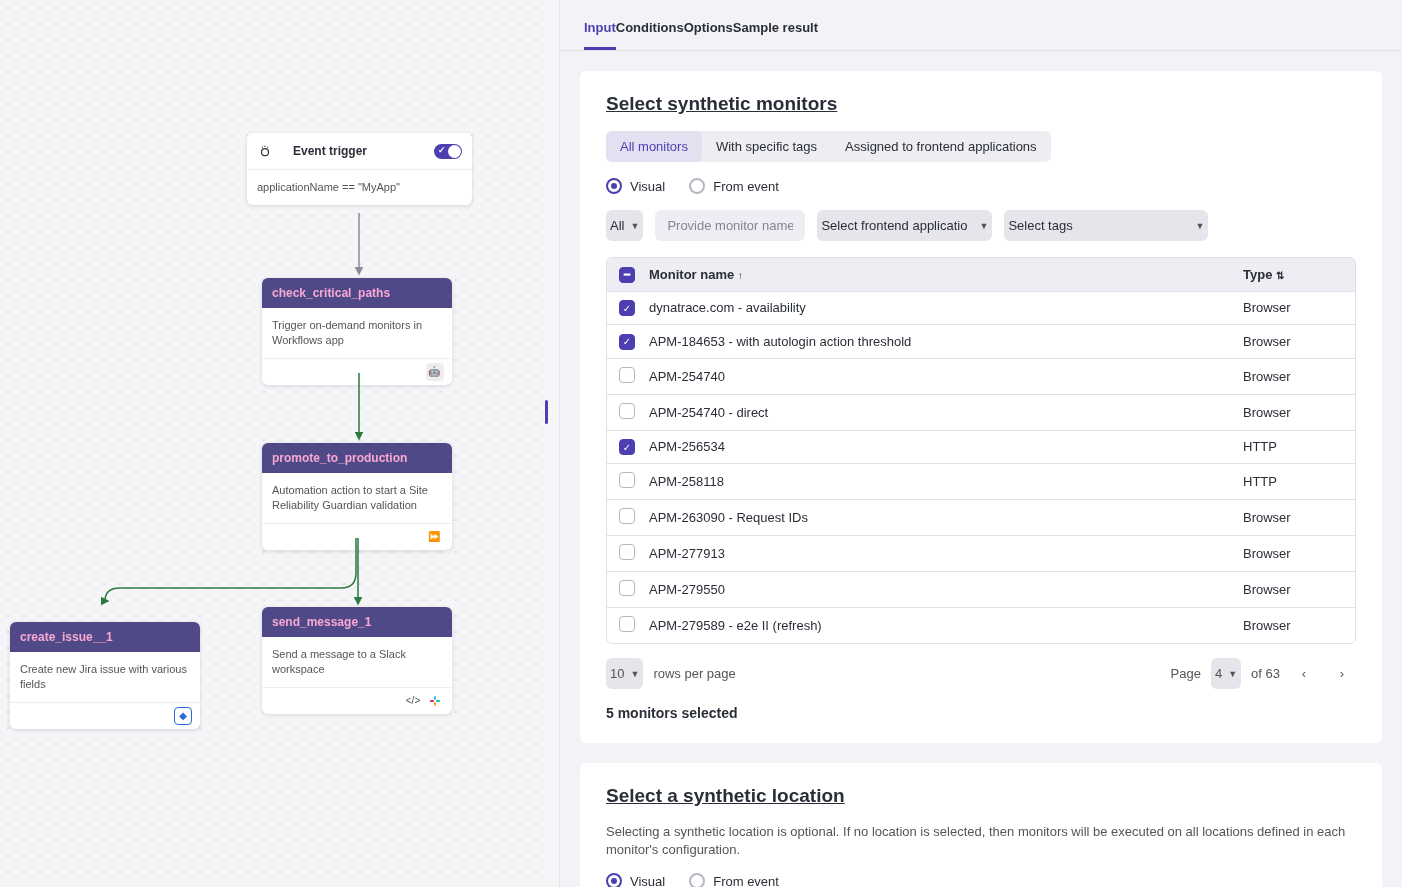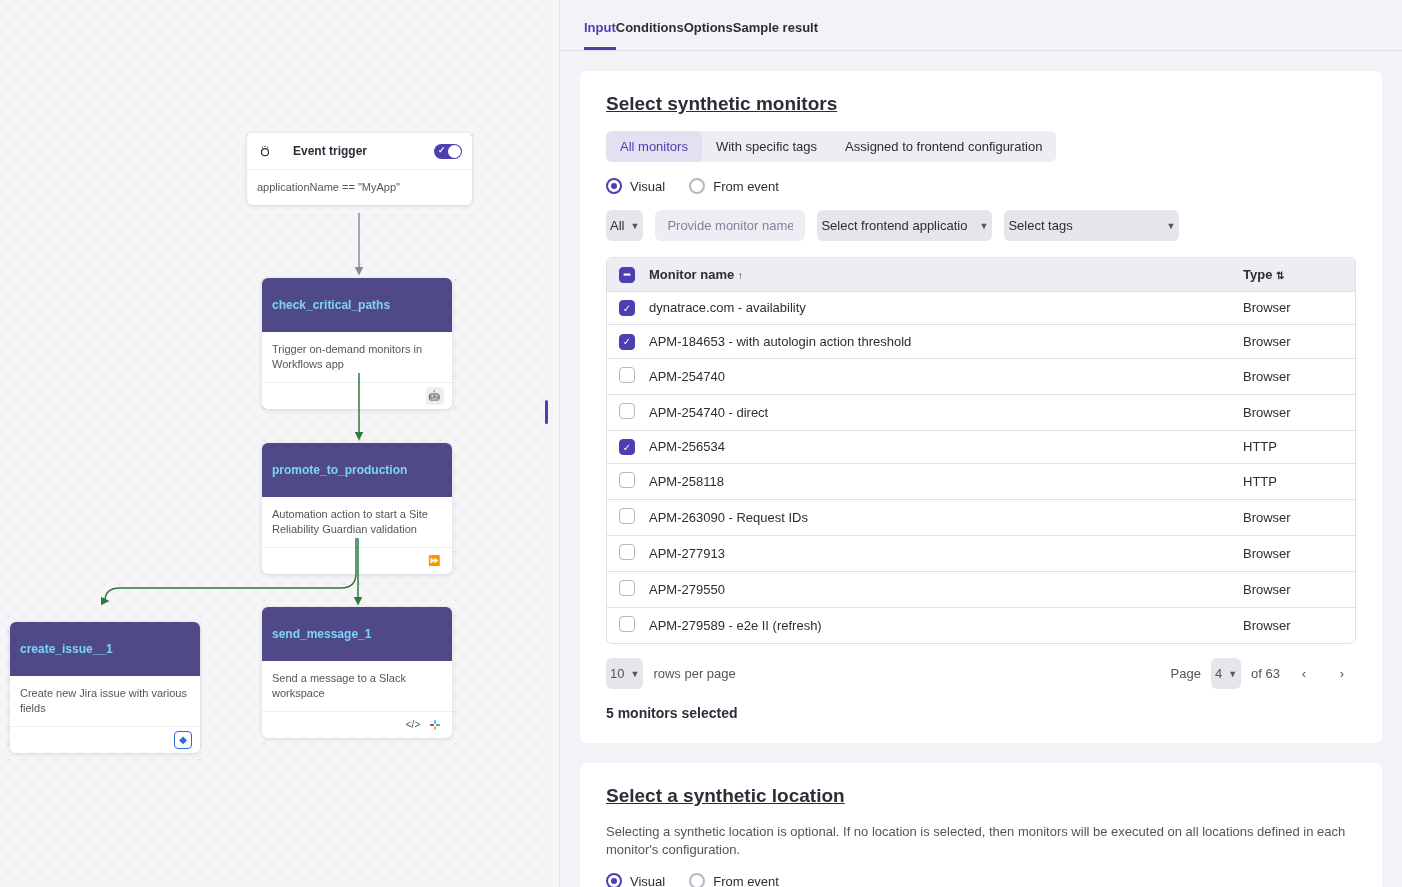--- a/index.html
+++ b/index.html
@@ -61,21 +61,21 @@
   font-size: 13px; cursor: pointer;
 }
 .select-pill .chev { font-size: 9px; color: #555; }
 .text-input {
   background: #eeedf3; border: none; border-radius: 6px;
   padding: 8px 12px; font-size: 13px; width: 150px;
   color: #2a2e37;
 }
 .text-input::placeholder { color: #848499; }
 .select-pill.wide { width: 175px; justify-content: space-between; }
-.select-pill.wide2 { width: 175px; justify-content: space-between; }
+.select-pill.wide2 { width: 204px; justify-content: space-between; }
 .table { width: 100%; border: 1px solid #e0e0e5; border-radius: 6px; overflow: hidden; }
 .thead, .trow { display: flex; align-items: center; padding: 8px 12px; }
 .thead { background: #eeedf3; font-weight: 600; font-size: 13px; }
 .trow { border-top: 1px solid #e0e0e5; font-size: 13px; }
 .cell-check { width: 30px; }
 .cell-name { flex: 1; }
 .cell-type { width: 100px; }
 .chk {
   width: 16px; height: 16px; border-radius: 4px;
   border: 1.5px solid #b7b7c1; display:inline-flex; align-items:center; justify-content:center;
@@ -89,21 +89,21 @@
 .pg-btn { width: 28px; height: 28px; display:flex; align-items:center; justify-content:center; cursor:pointer; color:#555; }
 .selected-text { margin-top: 16px; font-weight: 700; font-size: 14px; }
 .helper { font-size: 13px; color: #555; line-height: 1.4; margin-bottom: 14px; }
 
 
 .node {
   position: absolute; background: #fff; border-radius: 6px;
   box-shadow: 0 1px 4px rgba(40,40,70,0.15);
   width: 190px; overflow: hidden; font-size: 12px;
 }
-.node-head { background: #4f4a87; color:#7dd3fc; padding: 20px 10px; font-weight: 700; font-size: 12px; }
+.node-head { background: #4f4a87; color:#f9a8d4; padding: 8px 10px; font-weight: 700; font-size: 12px; }
 .node-body { padding: 10px; color: #555; font-size: 11px; line-height:1.35; border-bottom:1px solid #eee; }
 .node-foot { padding: 4px 8px; display:flex; justify-content:flex-end; gap:4px; height:26px; align-items:center; }
 .node.trigger { width: 225px; }
 .node.trigger .node-head { background:#fff; color:#2a2e37; display:flex; align-items:center; gap:20px; font-weight:700; padding:10px; border-bottom:1px solid #eee;}
 .toggle { width:28px; height:15px; background:#4b3fb1; border-radius:8px; margin-left:auto; position:relative; }
 .toggle::after { content:""; position:absolute; right:1px; top:1px; width:13px; height:13px; border-radius:50%; background:#fff; }
 .toggle .check { position:absolute; left:4px; top:1px; color:#fff; font-size:9px; }
 svg.edge { position:absolute; overflow:visible; }
 .icon-small { width:16px; height:16px; display:inline-flex; align-items:center; justify-content:center; }
 .icon-badge { width:18px; height:18px; border-radius:4px; display:inline-flex; align-items:center; justify-content:center; font-size:10px; }
@@ -206,21 +206,21 @@
     <div class="tab">Conditions</div>
     <div class="tab">Options</div>
     <div class="tab">Sample result</div>
   </div>
 
   <div class="section">
     <h2>Select synthetic monitors</h2>
     <div class="pill-group">
       <div class="pill active">All monitors</div>
       <div class="pill">With specific tags</div>
-      <div class="pill">Assigned to frontend configuration</div>
+      <div class="pill">Assigned to frontend applications</div>
     </div>
 
     <div class="radio-row">
       <label class="radio">
         <span class="radio-dot checked"></span>
         <span>Visual</span>
       </label>
       <label class="radio">
         <span class="radio-dot empty"></span>
         <span>From event</span>

